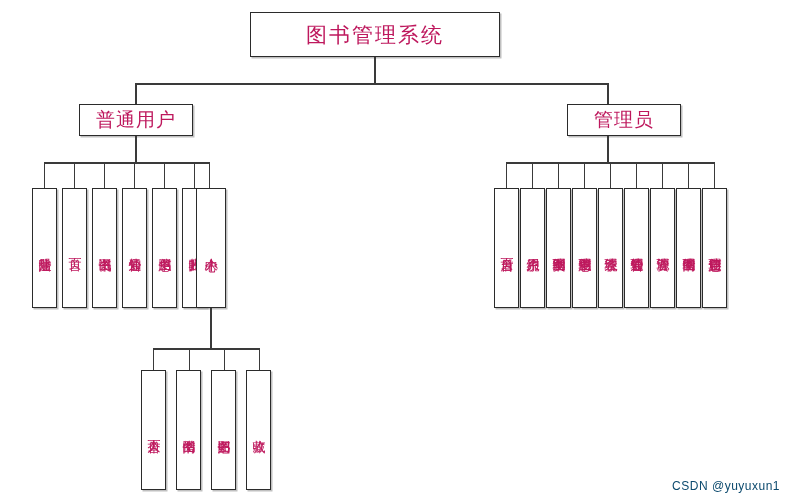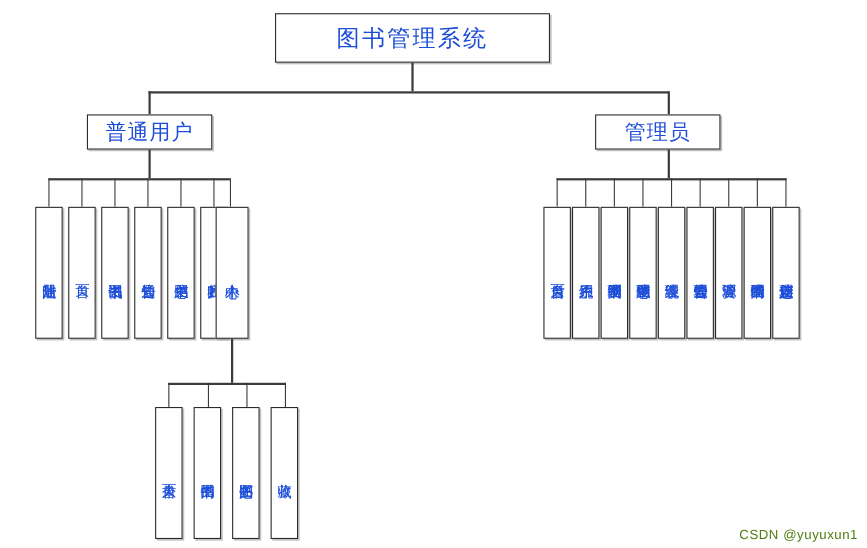--- a/index.html
+++ b/index.html
@@ -28,21 +28,21 @@
   
   .node {
     position: absolute;
     box-sizing: border-box;
     border: 1px solid #2b2b2b;
     background: #ffffff;
     box-shadow: 1.5px 1.5px 0 0 rgba(140,140,140,0.55);
     display: flex;
     align-items: center;
     justify-content: center;
-    color: #1d4ed8;
+    color: #be185d;
   }
   
   .node.horiz {
     font-size: 19px;
     letter-spacing: 1px;
     white-space: nowrap;
   }
   .node.root { font-size: 21px; letter-spacing: 2px; }
 
   
@@ -58,21 +58,21 @@
     white-space: nowrap;
     display: block;
   }
 
   #watermark {
     position: absolute;
     right: 8px;
     bottom: 5px;
     font-family: "Liberation Sans", "DejaVu Sans", sans-serif;
     font-size: 12px;
-    color: #4d7c0f;
+    color: #0c4a6e;
     letter-spacing: 0.5px;
     user-select: none;
   }
 </style>
 </head>
 <body>
 
 <div id="diagram-canvas">
 
   <div class="node horiz root" style="left:250px; top:12px; width:250px; height:45px;">
@@ -138,21 +138,21 @@
   <div class="node vert" style="left:176px; top:370px; width:25px; height:120px;">
     <span class="vlabel">借阅图书</span>
   </div>
   <div class="node vert" style="left:211px; top:370px; width:25px; height:120px;">
     <span class="vlabel">归还图书</span>
   </div>
   <div class="node vert" style="left:246px; top:370px; width:25px; height:120px;">
     <span class="vlabel">收藏</span>
   </div>
 
-  <div class="node horiz" style="left:541px; top:104px; width:114px; height:32px;">
+  <div class="node horiz" style="left:567px; top:104px; width:114px; height:32px;">
     <span>管理员</span>
   </div>
   <div class="ln v" style="left:607px; top:136px; width:1.5px; height:26px;"></div>
   <div class="ln h" style="left:506px; top:162px; width:209px; height:1.5px;"></div>
 
   <div class="ln v" style="left:506px; top:162px; width:1px; height:26px;"></div>
   <div class="ln v" style="left:532px; top:162px; width:1px; height:26px;"></div>
   <div class="ln v" style="left:558px; top:162px; width:1px; height:26px;"></div>
   <div class="ln v" style="left:584px; top:162px; width:1px; height:26px;"></div>
   <div class="ln v" style="left:610px; top:162px; width:1px; height:26px;"></div>

